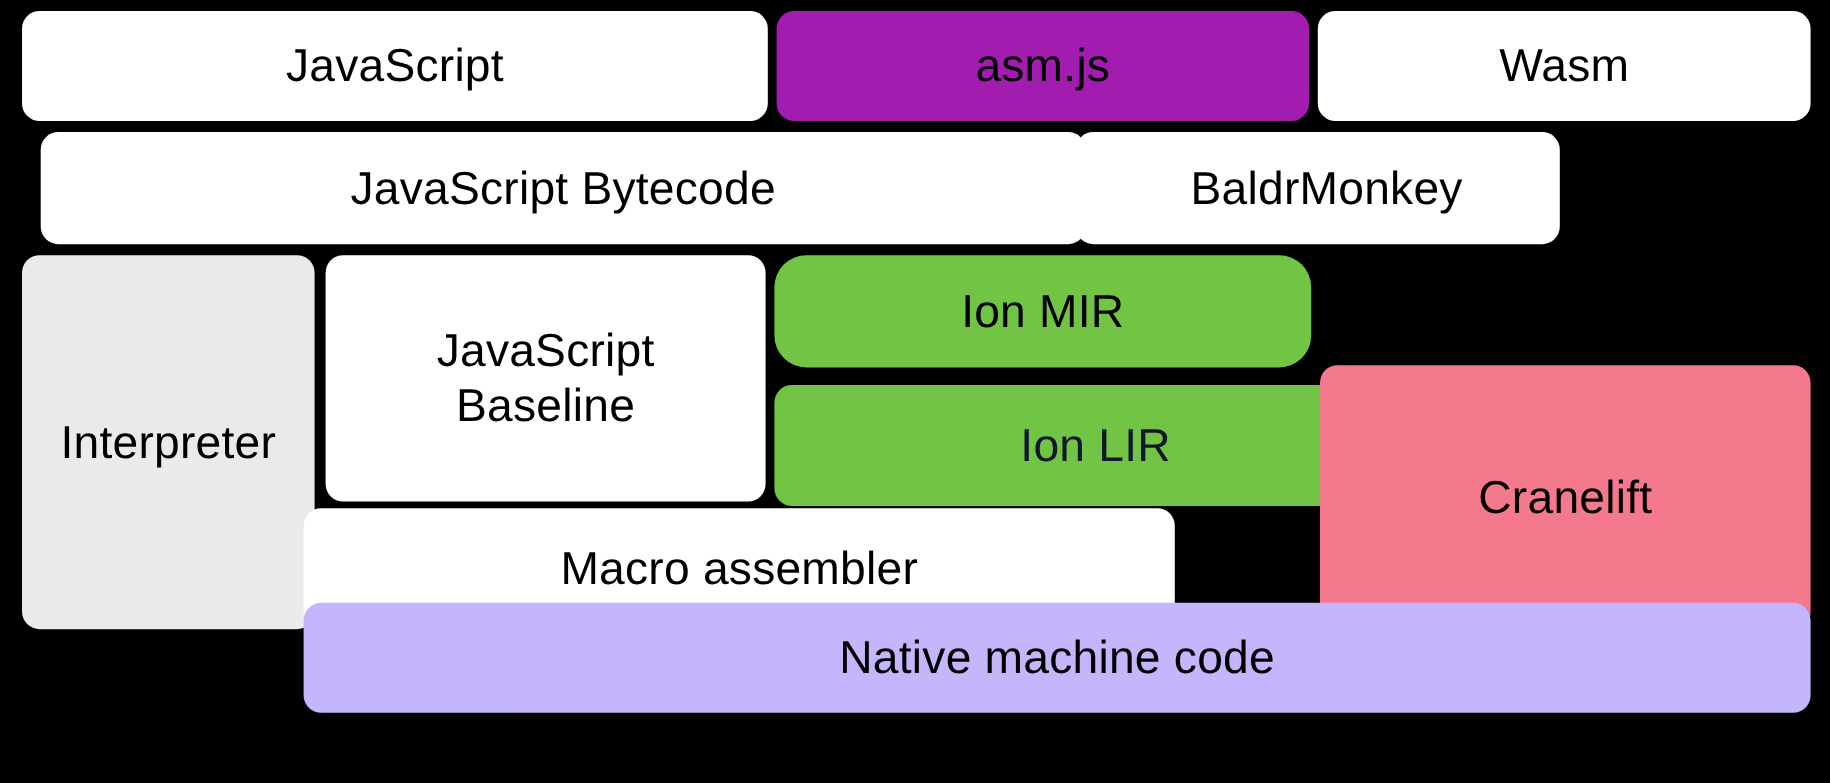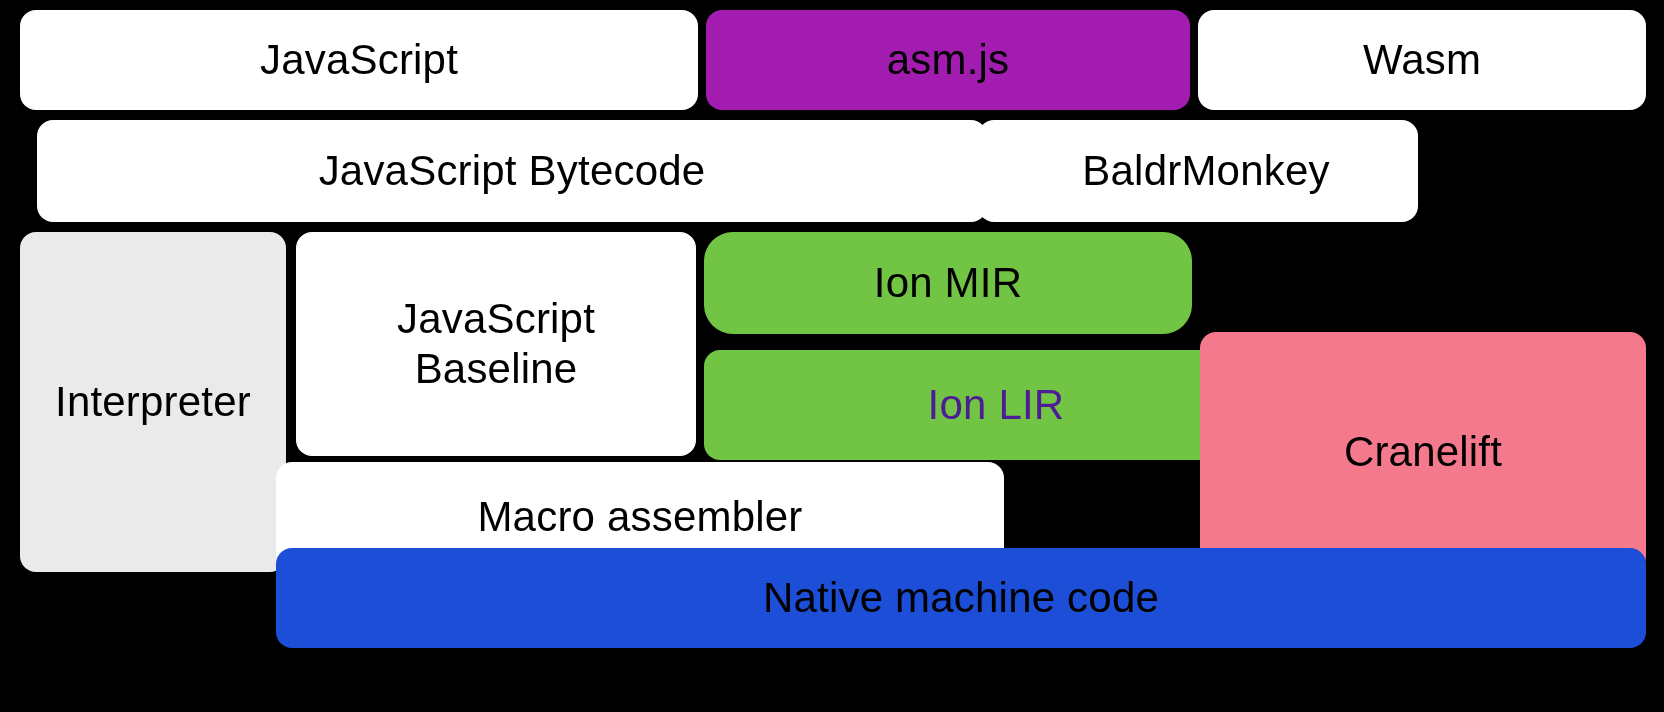--- a/index.html
+++ b/index.html
@@ -42,17 +42,17 @@
 <div id="diagram" style="background: rgb(0, 0, 0);">
     <div class="node fill-white" style="left: 20px; top: 10px; width: 678px; height: 100px; background: rgb(255, 255, 255); color: rgb(0, 0, 0);">JavaScript</div>
     <div class="node fill-white" style="left: 706px; top: 10px; width: 484px; height: 100px; background: #a21caf; color: rgb(0, 0, 0);">asm.js</div>
     <div class="node fill-white" style="left: 1198px; top: 10px; width: 448px; height: 100px; background: rgb(255, 255, 255); color: rgb(0, 0, 0);">Wasm</div>
     <div class="node fill-white" style="left: 20px; top: 120px; width: 950px; height: 102px; background: rgb(255, 255, 255); color: rgb(0, 0, 0); margin-left: 17px;">JavaScript Bytecode</div>
     <div class="node fill-white" style="left: 978px; top: 120px; width: 440px; height: 102px; background: rgb(255, 255, 255); color: rgb(0, 0, 0); padding-left: 24px;">BaldrMonkey</div>
     <div class="node fill-grey" style="left: 20px; top: 232px; width: 266px; height: 340px; background: rgb(234, 234, 234); color: rgb(0, 0, 0);">Interpreter</div>
     <div class="node fill-white" style="left: 296px; top: 232px; width: 400px; height: 224px; background: rgb(255, 255, 255); color: rgb(0, 0, 0);">JavaScript
 Baseline</div>
     <div class="node fill-green" style="left: 704px; top: 232px; width: 488px; height: 102px; background: rgb(114, 197, 68); color: rgb(0, 0, 0); border-radius: 29px;">Ion MIR</div>
-    <div class="node fill-green" style="left: 704px; top: 350px; width: 584px; height: 110px; background: rgb(114, 197, 68); color: #4c1d95;">Ion LIR</div>
+    <div class="node fill-green" style="left: 704px; top: 350px; width: 584px; height: 110px; background: rgb(114, 197, 68); color: #0f172a;">Ion LIR</div>
     <div class="node fill-pink" style="left: 1200px; top: 332px; width: 446px; height: 240px; background: rgb(245, 121, 140); color: rgb(0, 0, 0);">Cranelift</div>
-    <div class="node fill-white" style="left: 276px; top: 462px; width: 728px; height: 110px; background: rgb(255, 255, 255); color: rgb(0, 0, 0);">Macro assembler</div>
-    <div class="node fill-white" style="left: 276px; top: 548px; width: 1370px; height: 100px; background: #1d4ed8; color: rgb(0, 0, 0);">Native machine code</div>
+    <div class="node fill-white" style="left: 276px; top: 462px; width: 792px; height: 110px; background: rgb(255, 255, 255); color: rgb(0, 0, 0);">Macro assembler</div>
+    <div class="node fill-white" style="left: 276px; top: 548px; width: 1370px; height: 100px; background: #c4b5fd; color: rgb(0, 0, 0);">Native machine code</div>
   </div>
 
 </body></html>

